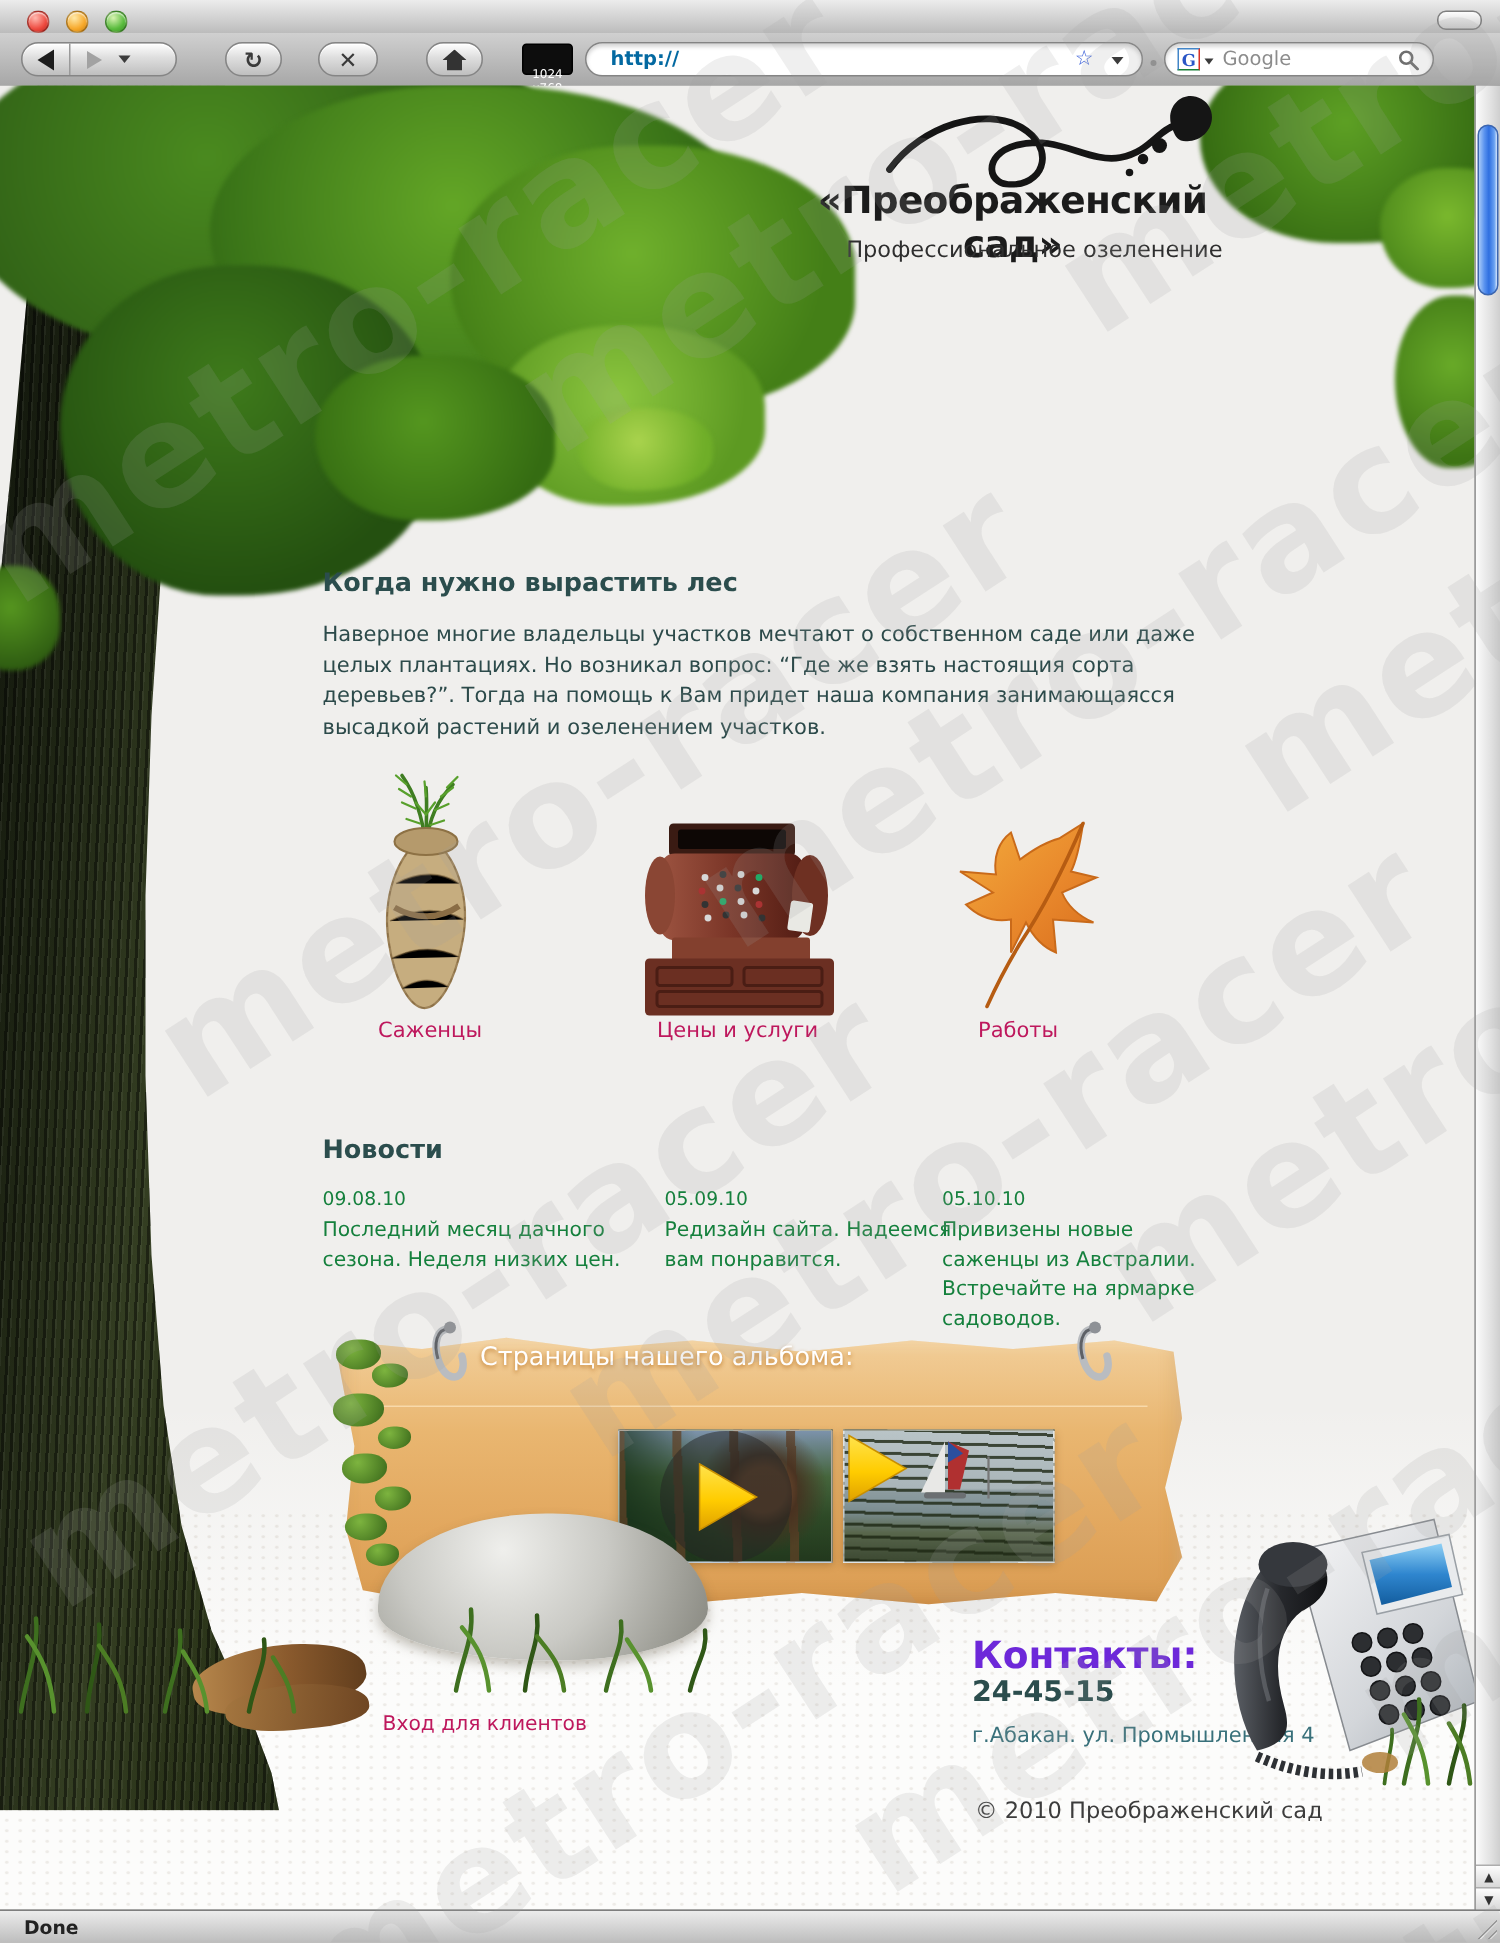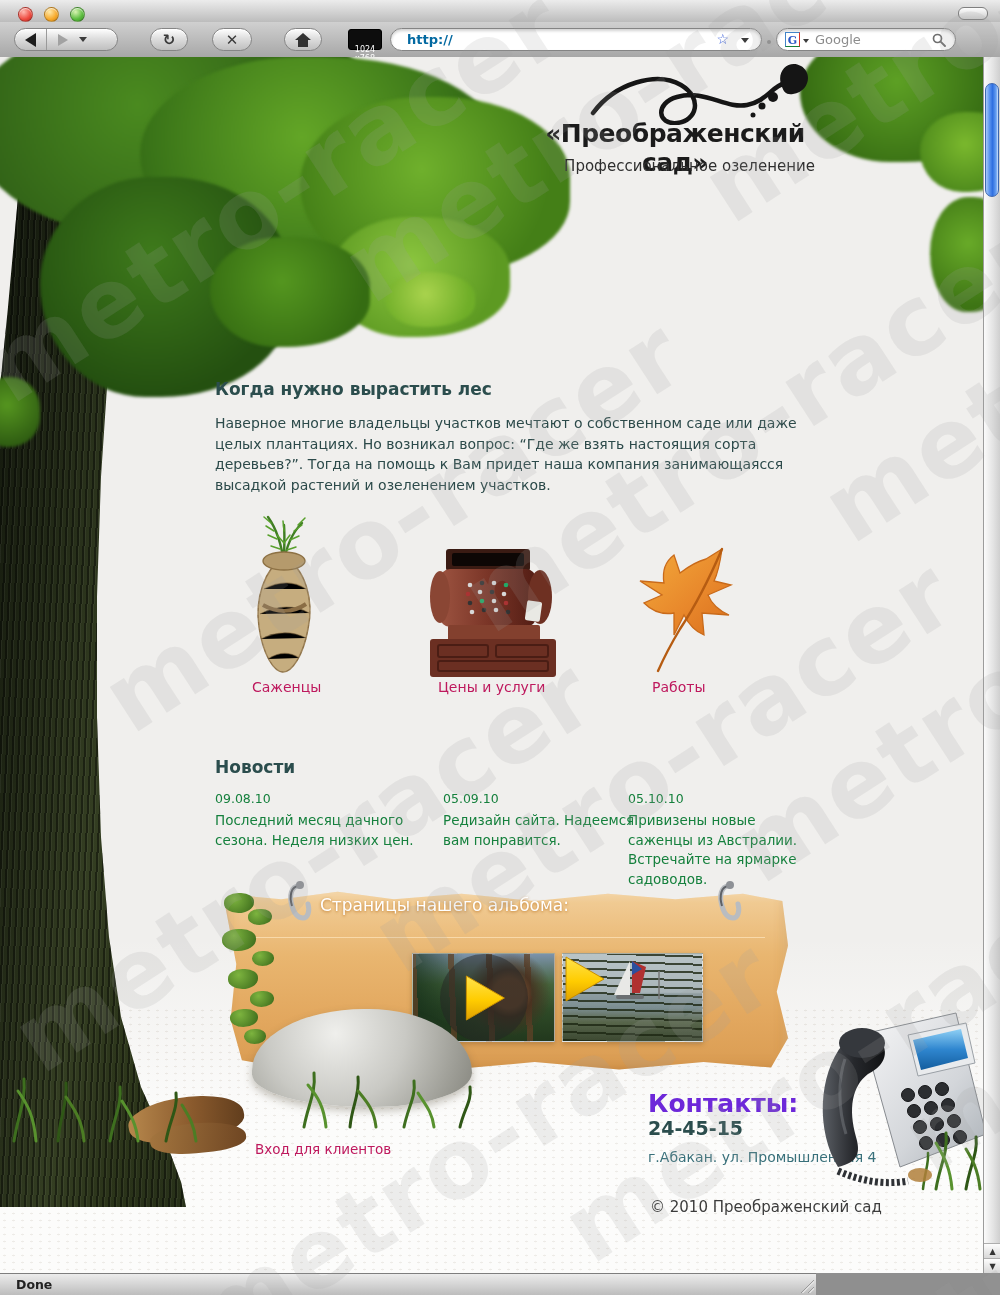--- a/index.html
+++ b/index.html
@@ -87,21 +87,21 @@
   .cont-h{position:absolute;left:648px;top:1032px;font-size:25px;font-weight:bold;color:#6d28d9}
   .cont-ph{position:absolute;left:648px;top:1060px;font-size:19px;font-weight:bold;color:#2b4d4d}
   .cont-ad{position:absolute;left:648px;top:1092px;font-size:14px;color:#38707a}
   .foot{position:absolute;left:650px;top:1140px;font-size:15px;color:#3c3c3c;line-height:1.42}
   .foot a{color:#3c3c3c;text-decoration:underline;cursor:pointer}
   .phone{position:absolute;left:808px;top:942px}
   
   .scrollbar{position:absolute;left:983px;top:57px;width:17px;height:1216px;background:linear-gradient(90deg,#fbfbfb,#e2e2e2 60%,#cfcfcf);border-left:1px solid #9c9c9c;box-sizing:border-box}
   .thumbv{position:absolute;left:1px;top:26px;width:14px;height:114px;border-radius:8px;border:1px solid #3c66b0;background:linear-gradient(90deg,#a6c9f8 0%,#5a93ef 30%,#2f6fe0 55%,#6aa2f2 85%,#d4e5fc);box-sizing:border-box}
   .sb-arrow{position:absolute;left:0;width:17px;height:15px;background:linear-gradient(#fdfdfd,#d8d8d8);border-top:1px solid #adadad;font-size:8px;color:#333;text-align:center;line-height:15px;box-sizing:border-box}
-  .statusbar{position:absolute;left:0;top:1273px;width:816px;height:22px;background:linear-gradient(#ececec,#bdbdbd);border-top:1px solid #7e7e7e;box-sizing:border-box}
+  .statusbar{position:absolute;left:0;top:1273px;width:1000px;height:22px;background:linear-gradient(#ececec,#bdbdbd);border-top:1px solid #7e7e7e;box-sizing:border-box}
   .status-text{position:absolute;left:16px;top:3px;font-size:12.5px;font-weight:bold;color:#222}
   .grip{position:absolute;right:2px;bottom:2px;width:16px;height:16px;background:repeating-linear-gradient(135deg,transparent 0 3px,#8f8f8f 3px 4px,#e5e5e5 4px 5px);opacity:.85;clip-path:polygon(100% 0,100% 100%,0 100%)}
   
   .wm-layer{position:absolute;inset:0;pointer-events:none;z-index:60;overflow:hidden}
   .wm{position:absolute;font-size:96px;font-weight:bold;letter-spacing:2px;color:rgba(160,160,160,.17);transform:rotate(-33deg);white-space:nowrap}
 </style>
 </head>
 <body>
 
 <div class="window">

